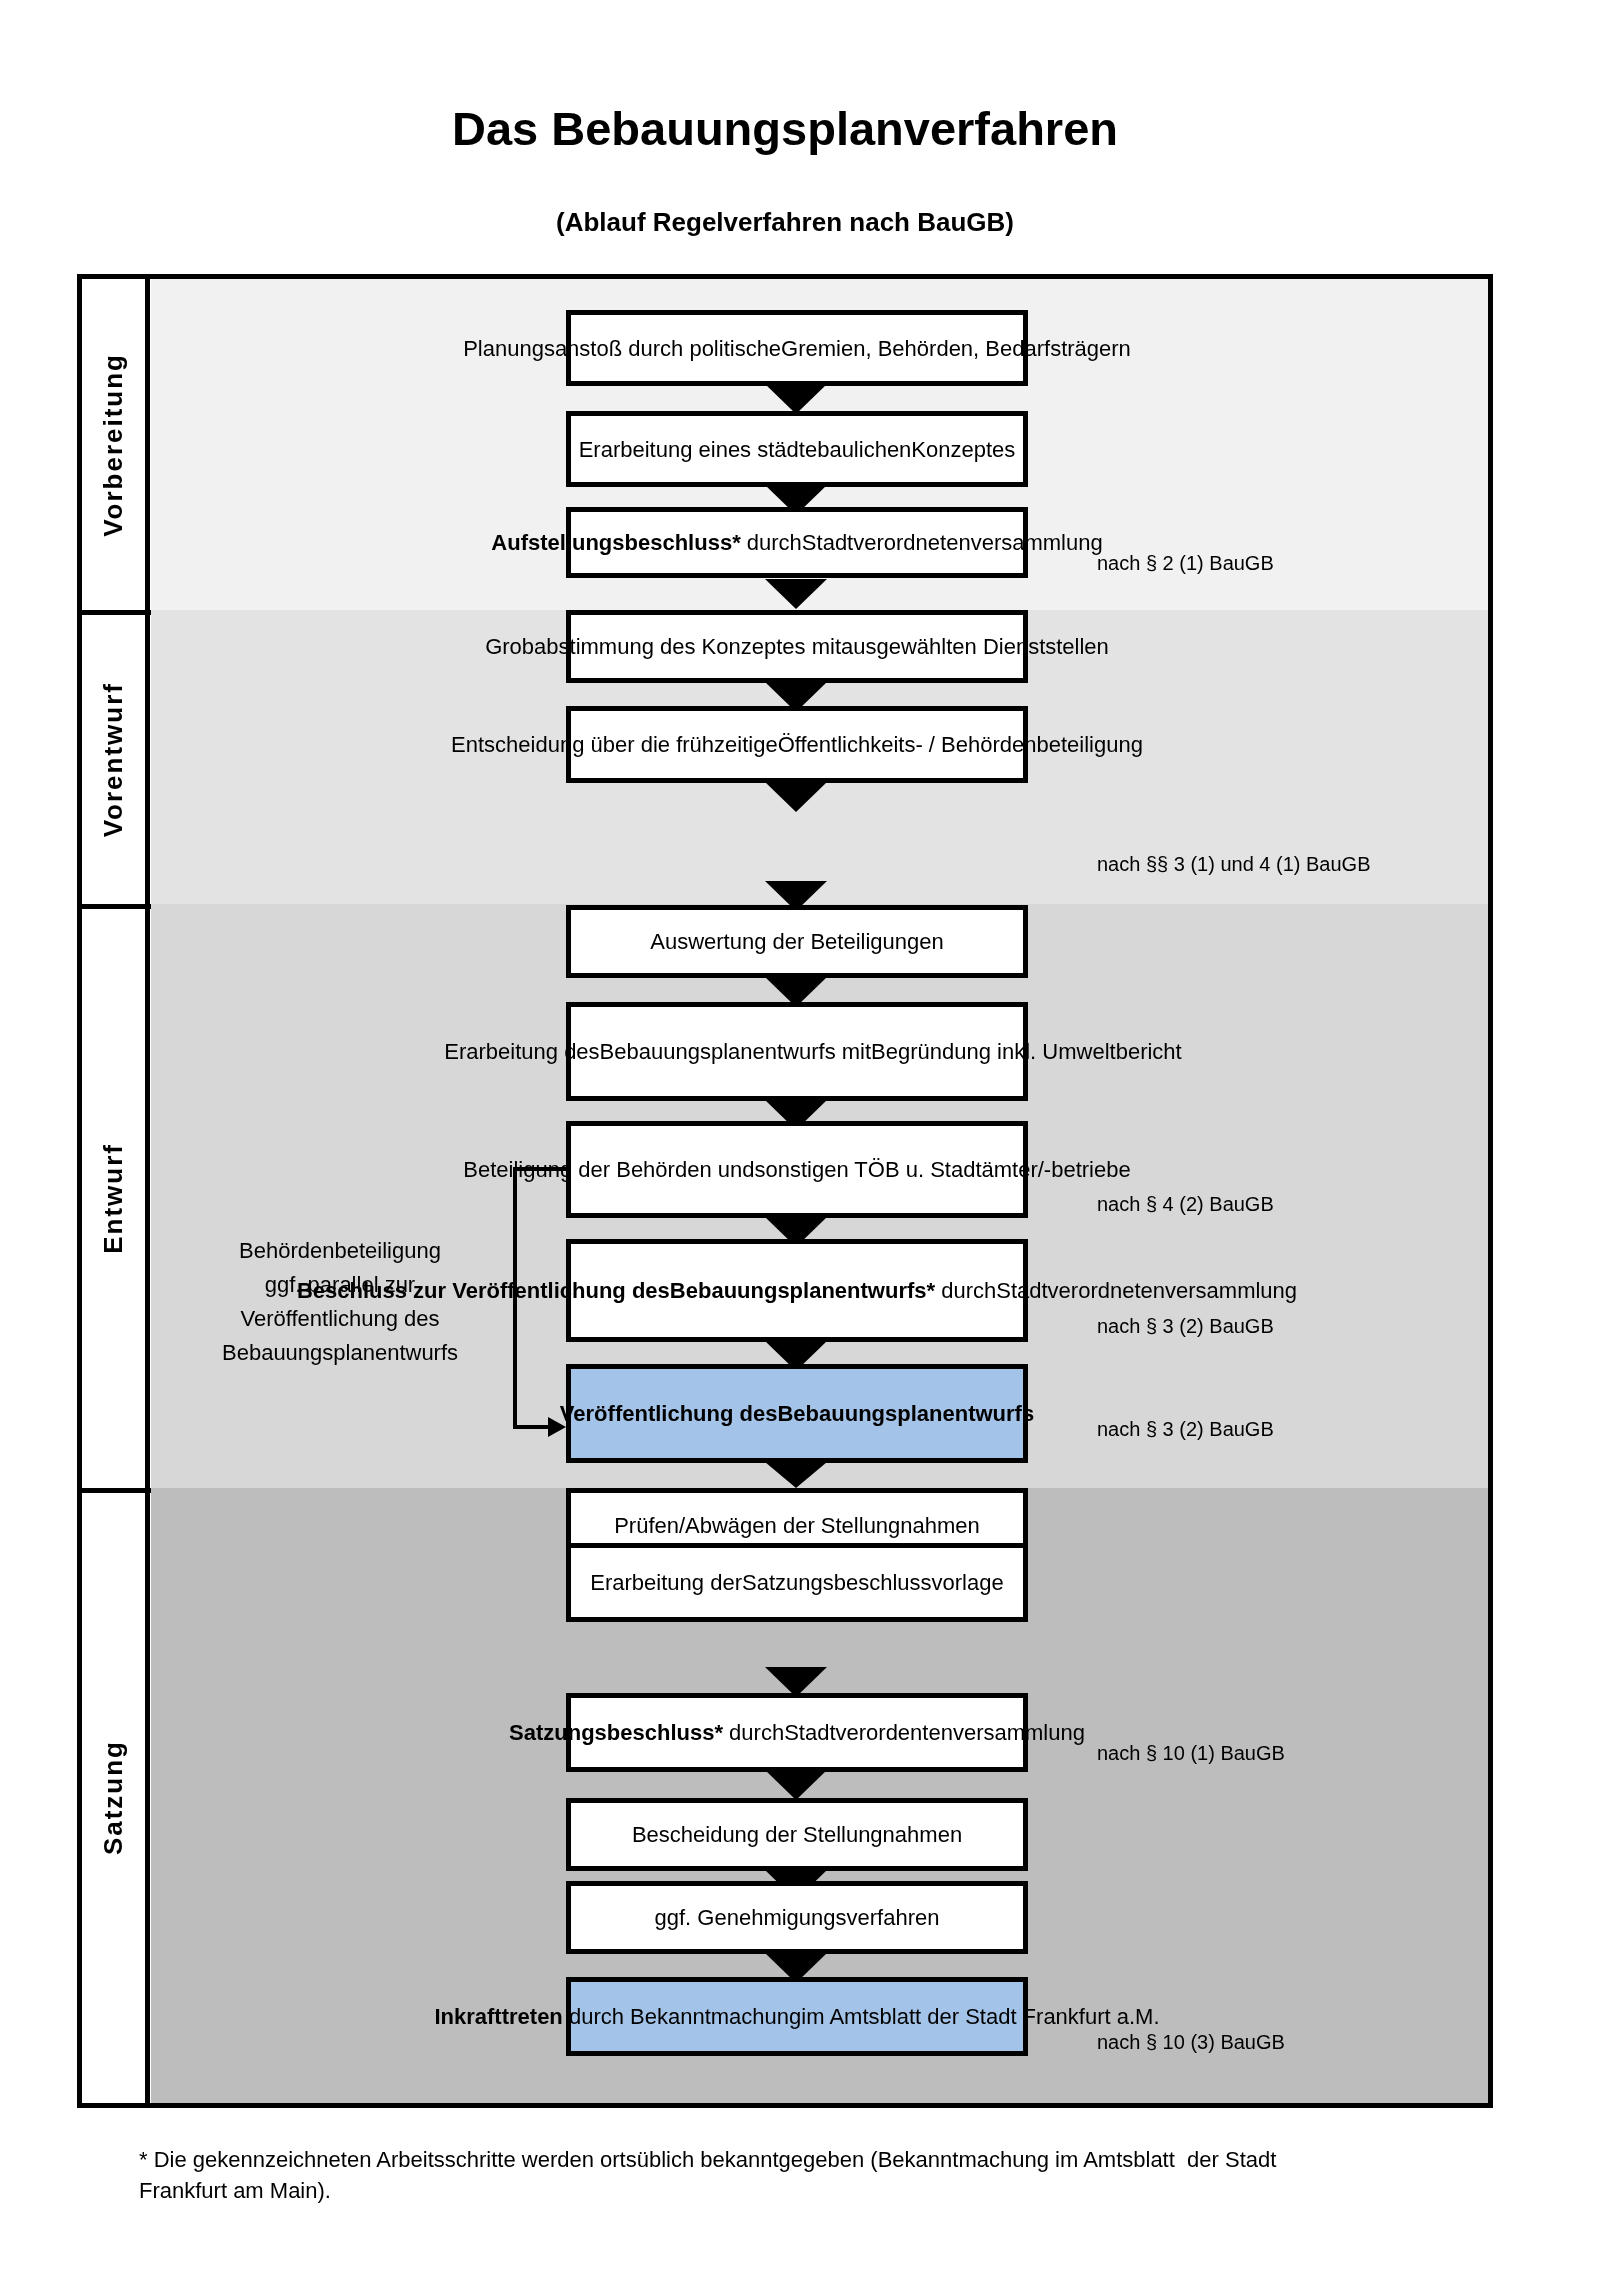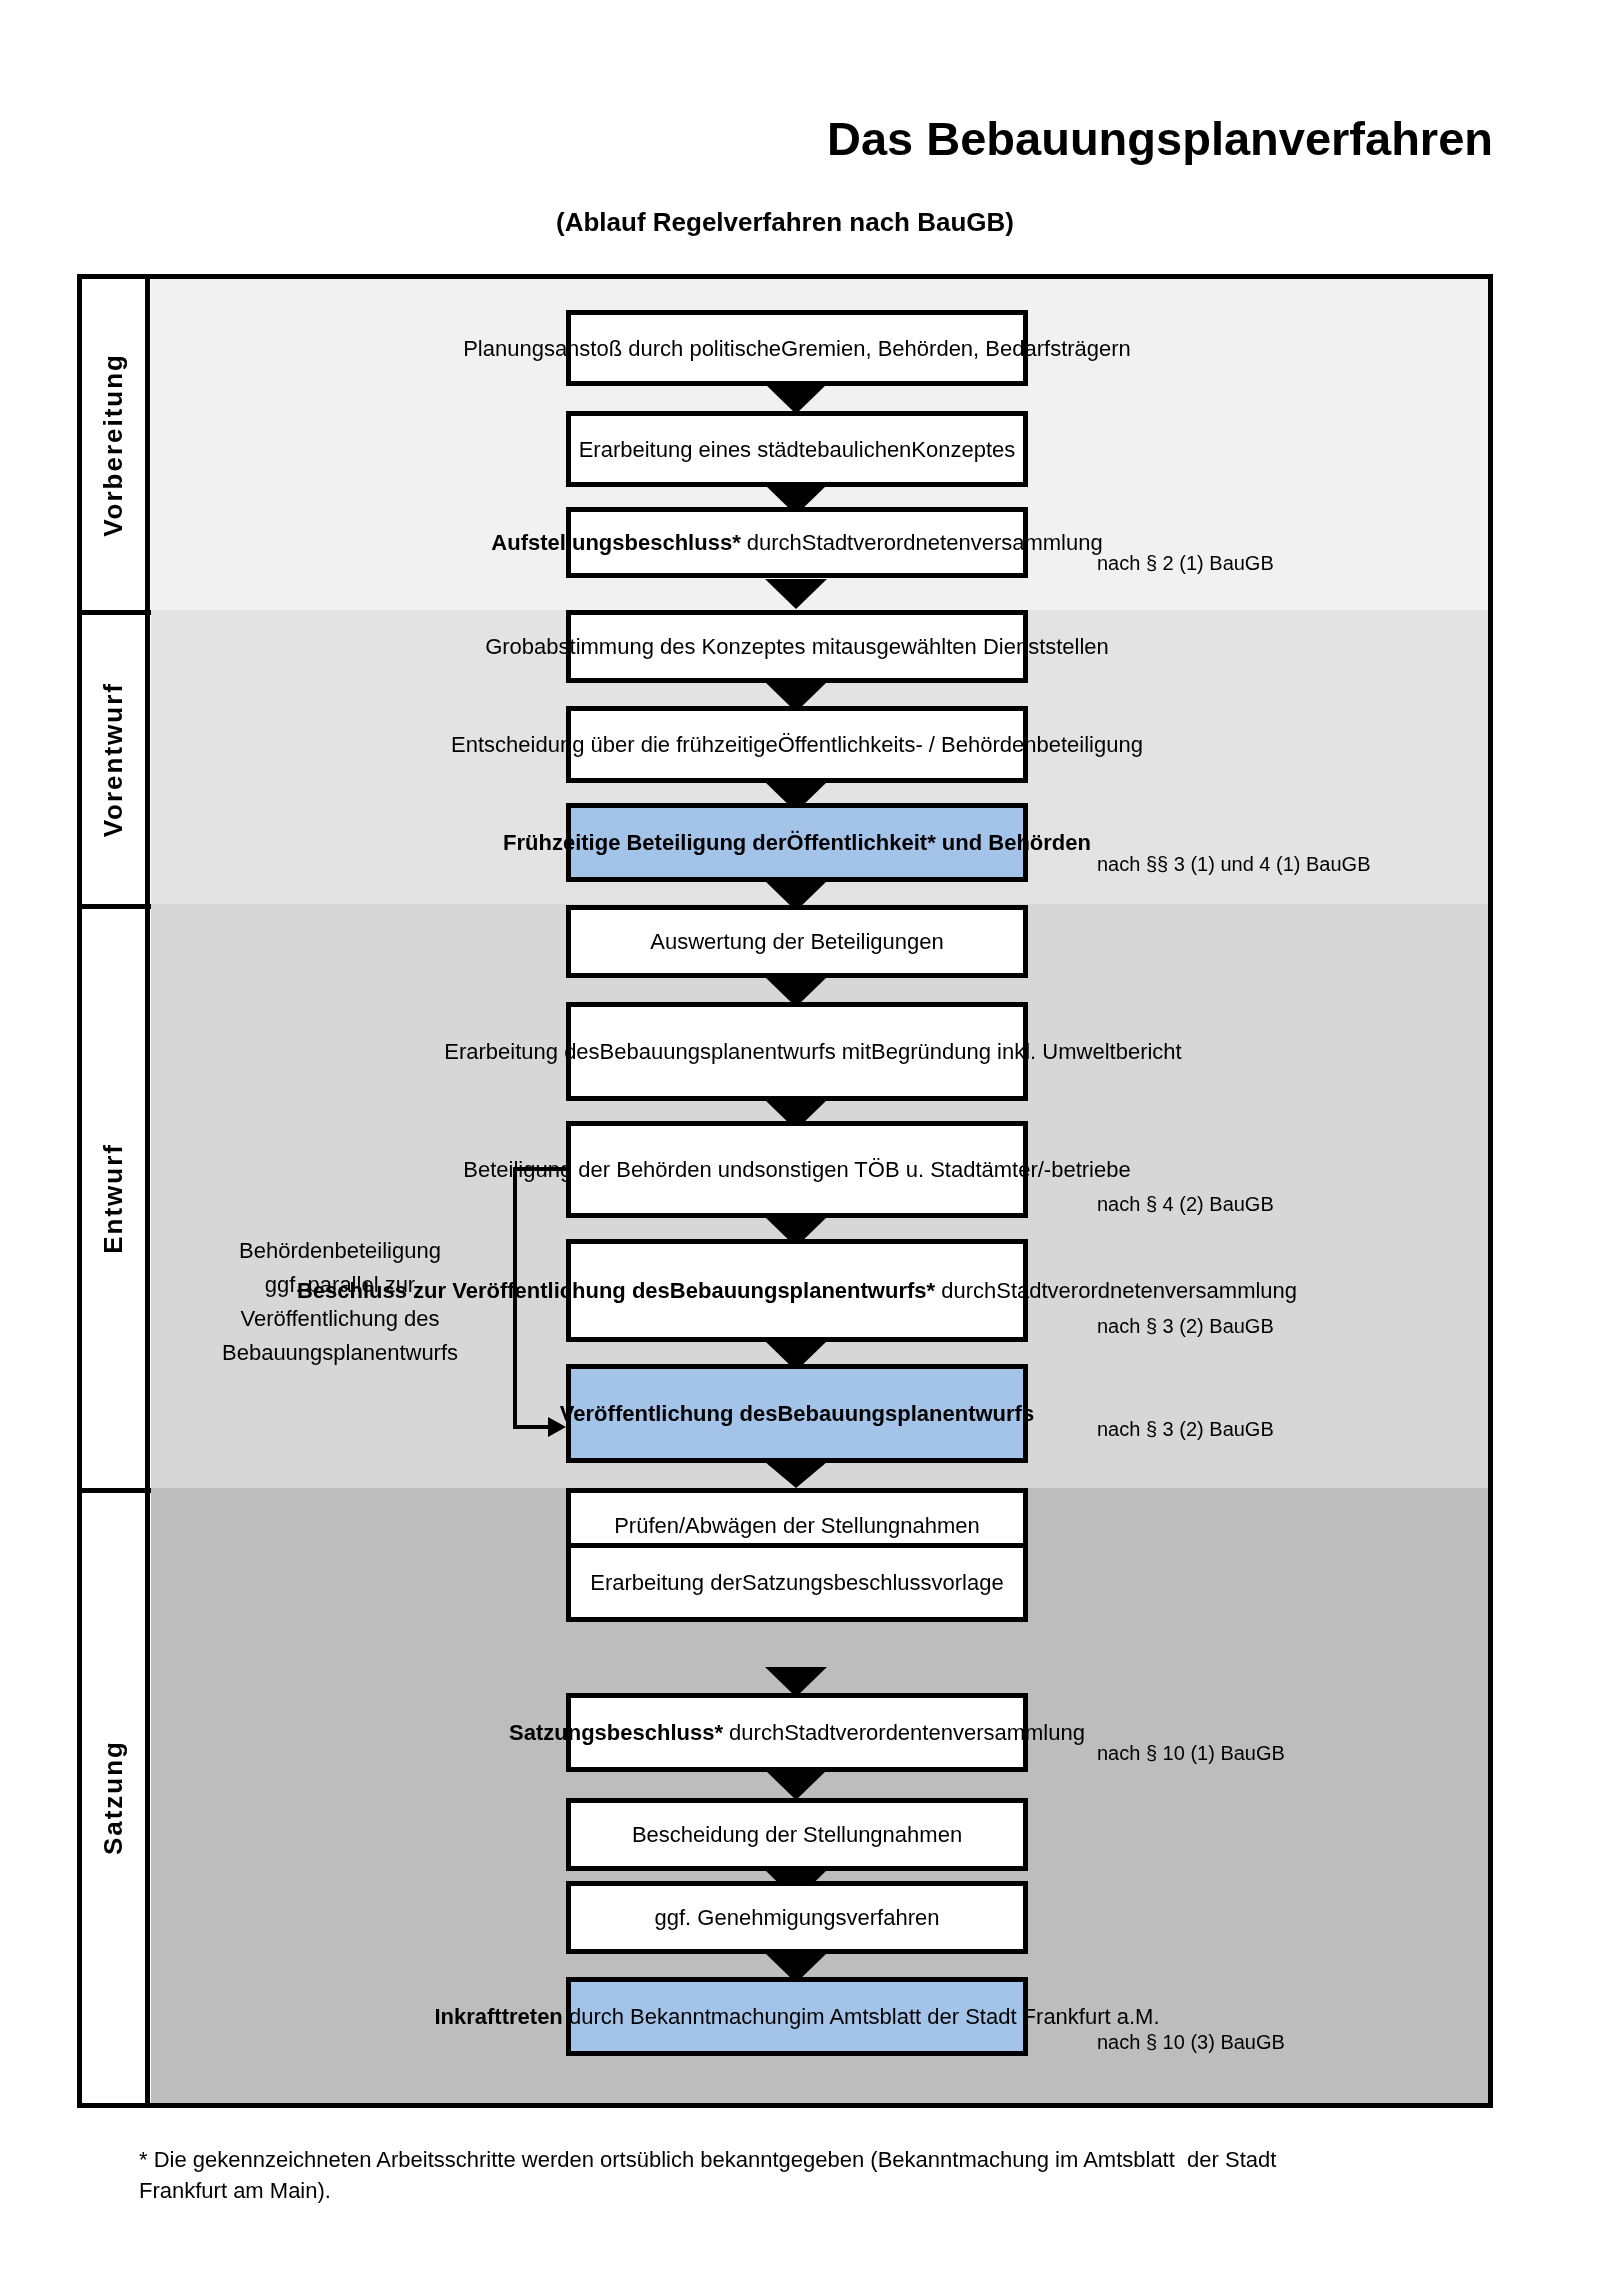--- a/index.html
+++ b/index.html
@@ -5,22 +5,22 @@
   html,body{margin:0;padding:0;background:#fff;}
   .page{
     position:relative;
     width:1623px;height:2295px;
     background:#ffffff;
     font-family:"Liberation Sans", sans-serif;
     color:#000;
     overflow:hidden;
   }
   .title{
-    position:absolute;left:77px;top:114px;width:1416px;
-    text-align:right;font-size:47px;font-weight:bold;line-height:50px;
+    position:absolute;left:77px;top:104px;width:1416px;
+    text-align:center;font-size:47px;font-weight:bold;line-height:50px;
   }
   .subtitle{
     position:absolute;left:77px;top:207px;width:1416px;
     text-align:center;font-size:26px;font-weight:bold;line-height:30px;
   }
   .frame{
     position:absolute;left:77px;top:274px;width:1416px;height:1834px;
     border:5.2px solid #000;box-sizing:border-box;background:#fff;
   }
   .secbg{position:absolute;left:69px;width:1337px;}
@@ -115,24 +115,20 @@
         <div class="line"><span style="font-weight: bold;">Aufstellungsbeschluss*</span><span> durch</span></div>
         <div class="line"><span>Stadtverordnetenversammlung</span></div>
       </div>
     <div class="fbox" style="top:331px;height:73px;">
         <div class="line"><span>Grobabstimmung des Konzeptes mit</span></div>
         <div class="line"><span>ausgewählten Dienststellen</span></div>
       </div>
     <div class="fbox" style="top:427px;height:77px;">
         <div class="line"><span>Entscheidung über die frühzeitige</span></div>
         <div class="line"><span>Öffentlichkeits- / Behördenbeteiligung</span></div>
-      </div>
-    <div class="fbox" style="top: 524px; height: 79px; background-color: rgb(163, 196, 232);">
-        <div class="line"><span style="font-weight: bold;">Frühzeitige Beteiligung der</span></div>
-        <div class="line"><span style="font-weight: bold;">Öffentlichkeit* und Behörden</span></div>
       </div>
     <div class="fbox" style="top:626px;height:73px;">
         <div class="line"><span>Auswertung der Beteiligungen</span></div>
       </div>
     <div class="fbox" style="top:723px;height:99px;padding-left:32px;">
         <div class="line"><span>Erarbeitung des</span></div>
         <div class="line"><span>Bebauungsplanentwurfs mit</span></div>
         <div class="line"><span>Begründung inkl. Umweltbericht</span></div>
       </div>
     <div class="fbox" style="top:842px;height:97px;">

